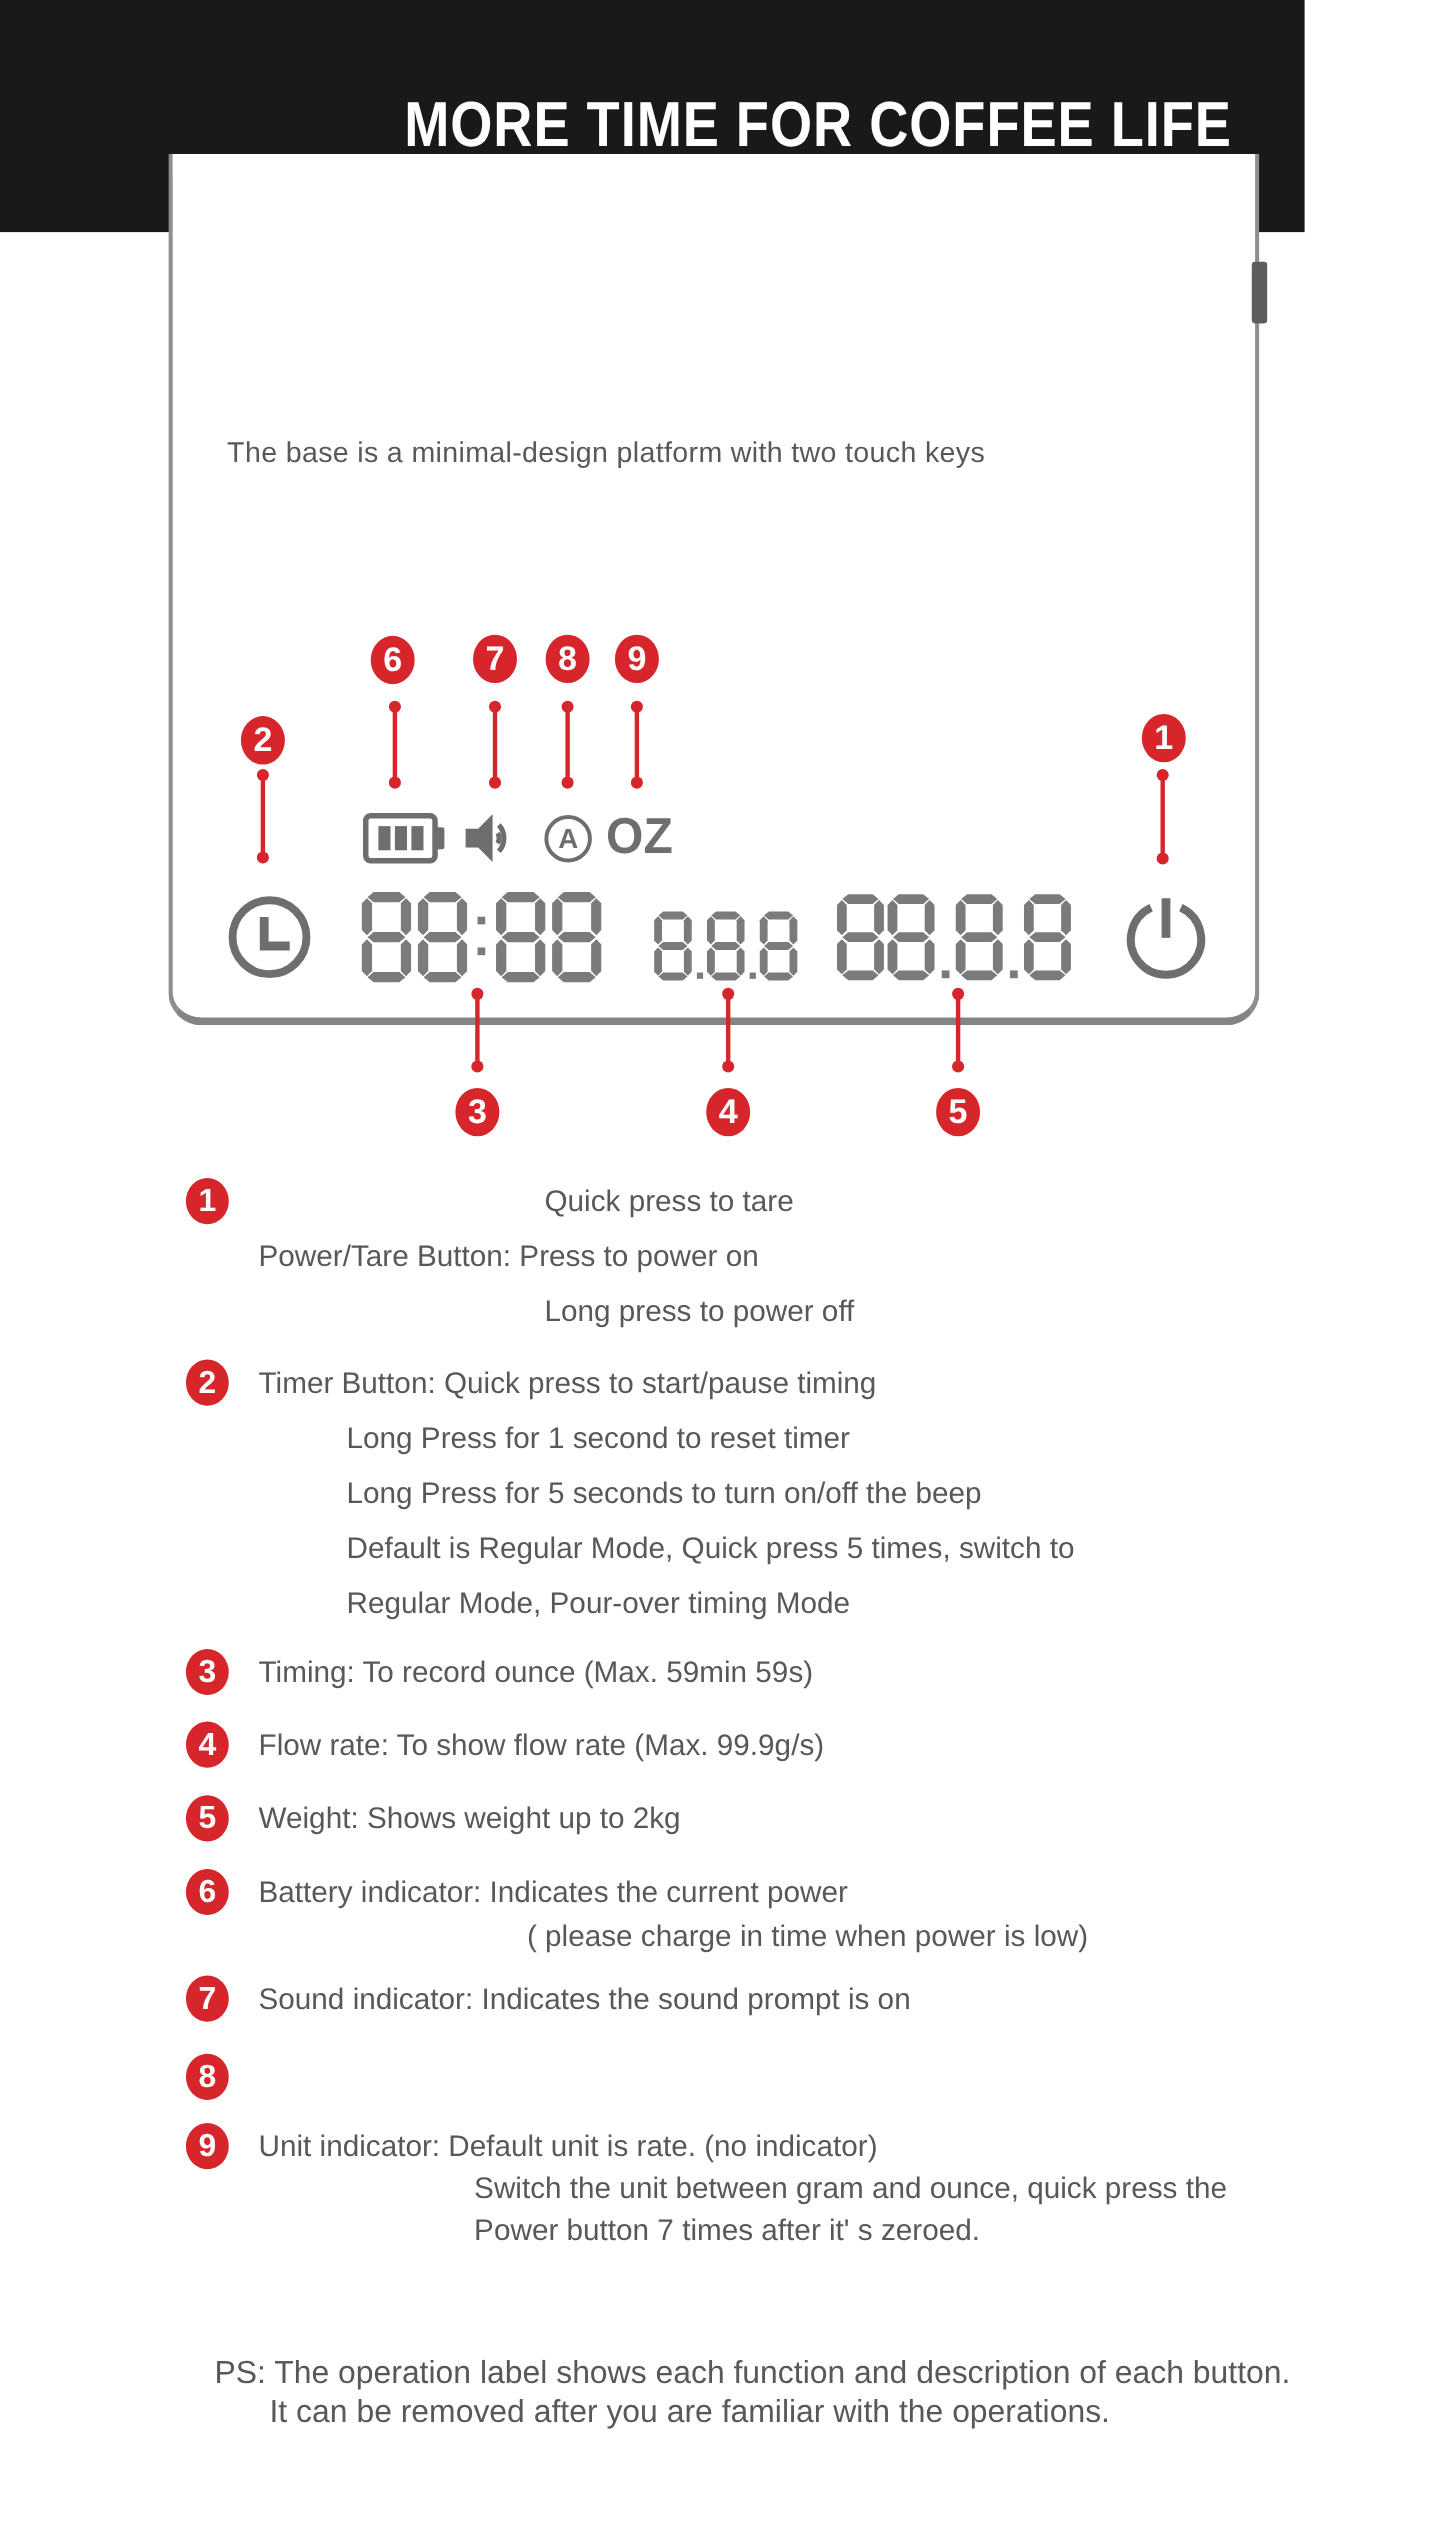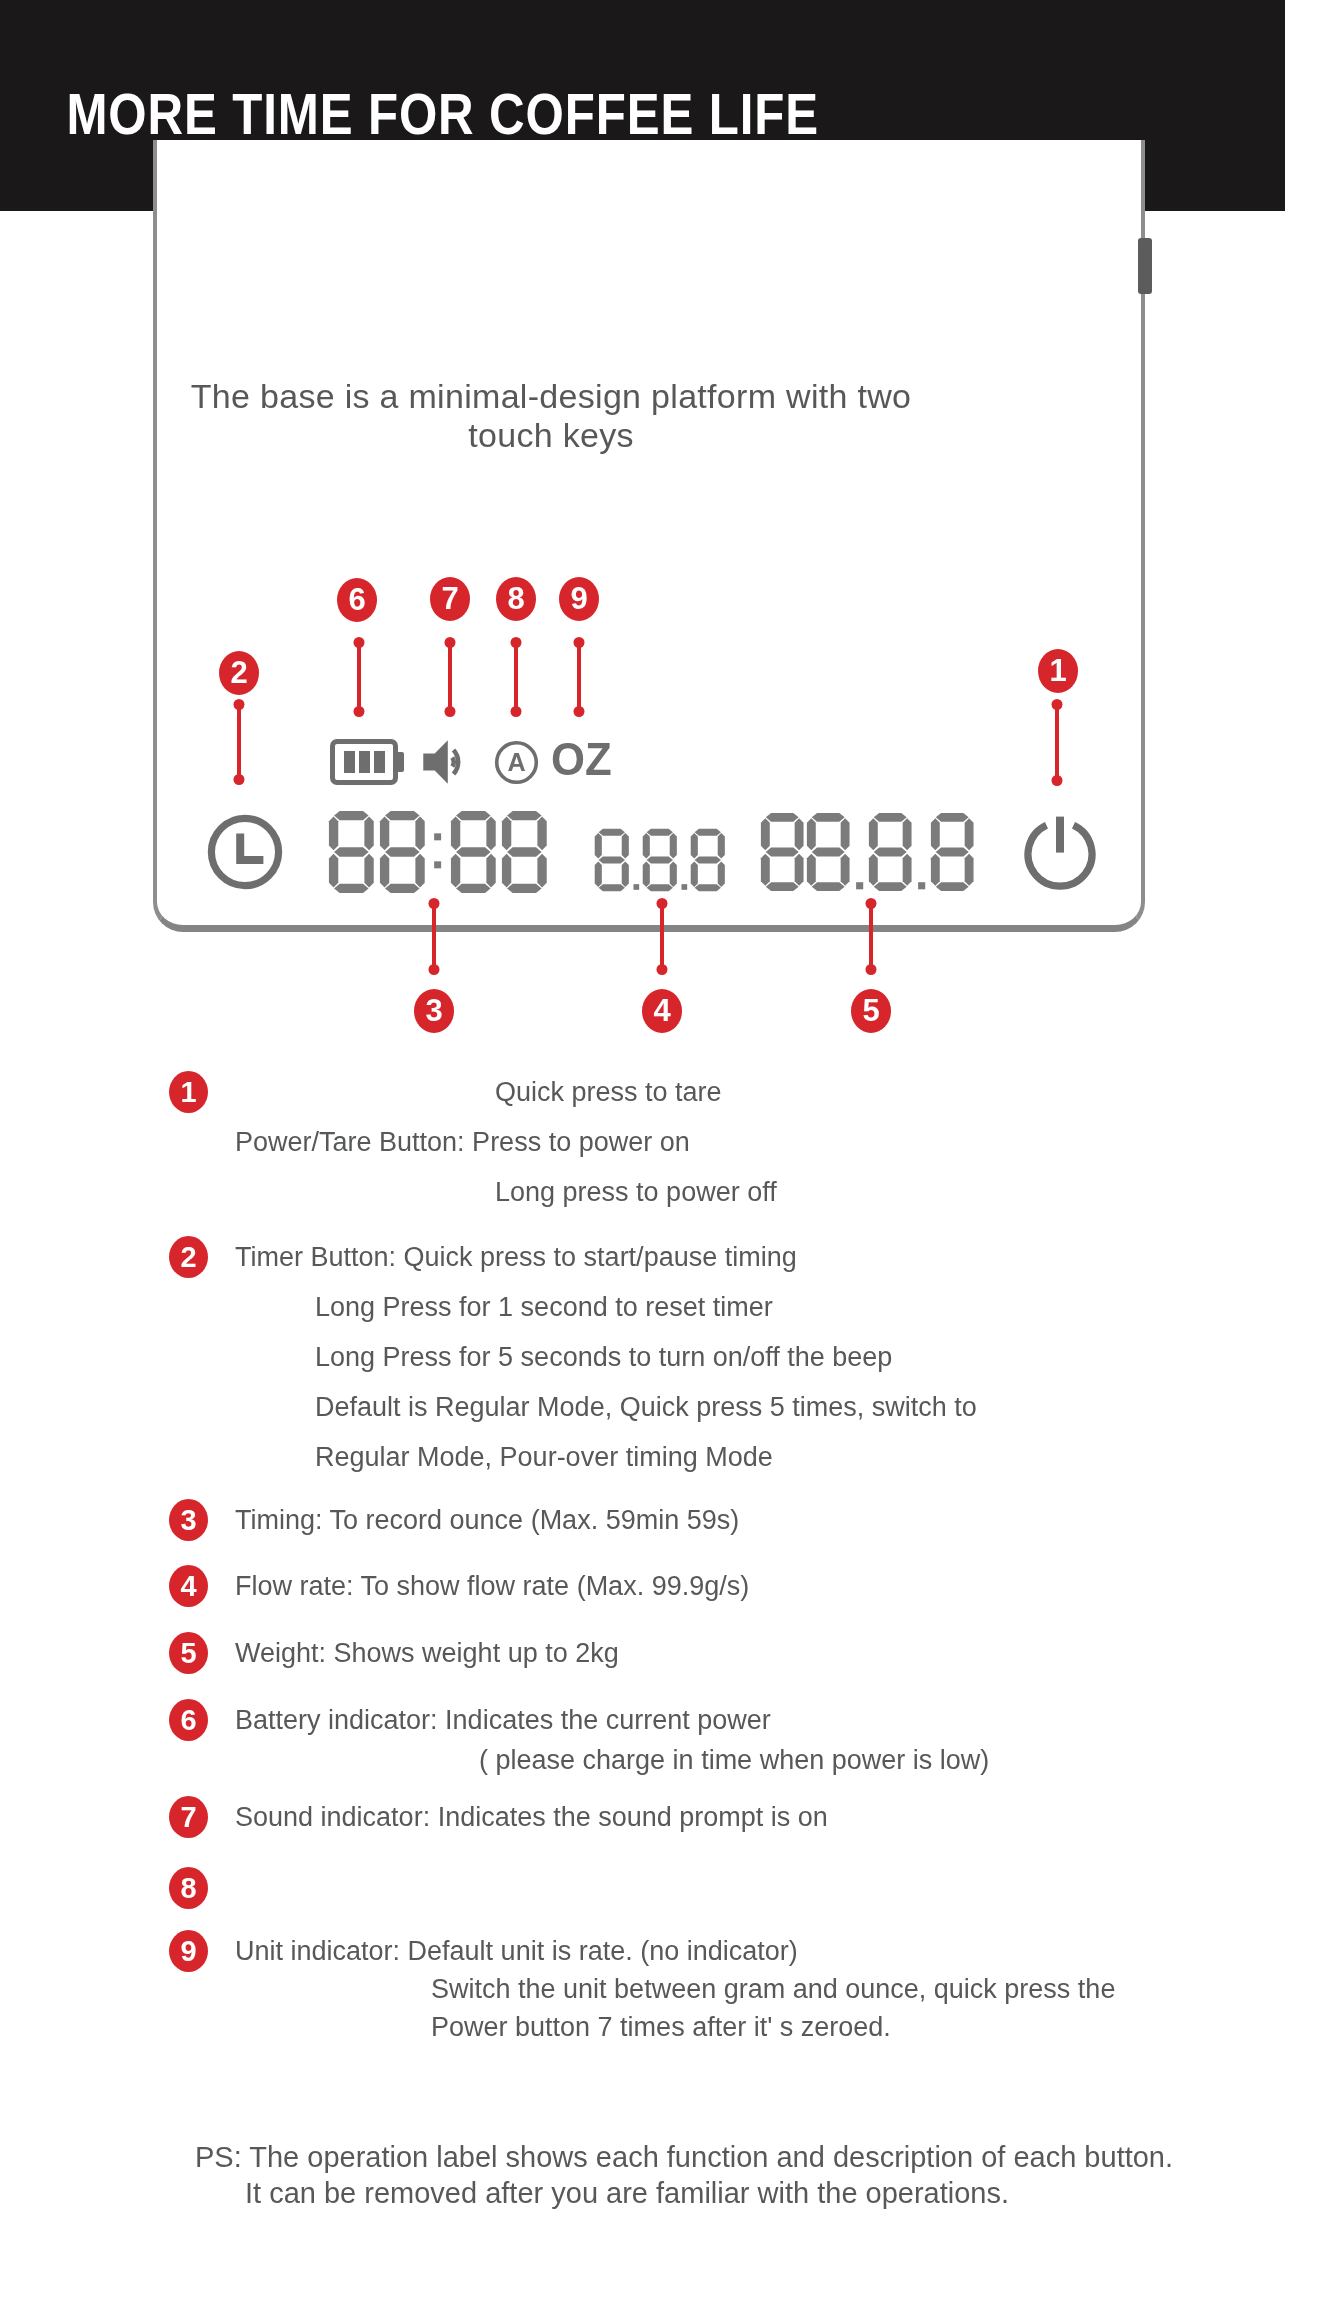--- a/index.html
+++ b/index.html
@@ -4,33 +4,33 @@
 <style>
   :root{
     --red:#d7262b; --hdr:#1b1819; --icon:#6e6e6e; --seg:#7b7b7b;
     --txt:#57585a; --edge:#8e8e8e;
   }
   *{margin:0;padding:0;box-sizing:border-box;}
   body{background:#fff;font-family:"Liberation Sans", sans-serif;}
   .page{position:relative;width:1317px;height:2308px;background:#fff;overflow:hidden;}
 
   
-  .hdr{position:absolute;left:0;top:0;width:1285px;height:211px;background:var(--hdr);
-       display:flex;align-items:center;justify-content:flex-start;padding-top:16px;}
+  .hdr{position:absolute;left:0;top:0;width:1186px;height:211px;background:var(--hdr);
+       display:flex;align-items:center;justify-content:flex-end;padding-top:16px;}
   .hdr .title{color:#fff;font-size:58px;font-weight:bold;letter-spacing:1px;
        transform:scaleX(.85);white-space:nowrap;}
 
   
   .device{position:absolute;left:153px;top:140px;width:992px;height:792px;
        border-left:4px solid var(--edge);border-right:4px solid var(--edge);
        border-bottom:7px solid #848484;border-radius:0 0 30px 30px;background:#fff;}
   .sidebtn{position:absolute;left:1138px;top:238px;width:14px;height:56px;
        background:#5c5c5c;border-radius:3px;}
-  .subtitle{position:absolute;left:153px;top:377px;width:796px;text-align:center;
-       font-size:34px;color:var(--txt);letter-spacing:.3px;}
+  .subtitle{position:absolute;left:153px;top:396px;width:796px;text-align:center;
+       font-size:26px;color:var(--txt);letter-spacing:.3px;}
 
   
   .co{position:absolute;width:40px;height:44px;border-radius:50%;background:var(--red);
       color:#fff;font-weight:bold;font-size:31px;display:flex;align-items:center;
       justify-content:center;z-index:5;}
   .co1{left:1038px;top:649px}.co2{left:219px;top:651px}
   .co3{left:414px;top:989px}.co4{left:642px;top:989px}.co5{left:851px;top:989px}
   .co6{left:337px;top:578px}.co7{left:430px;top:577px}
   .co8{left:496px;top:577px}.co9{left:559px;top:577px}
 

